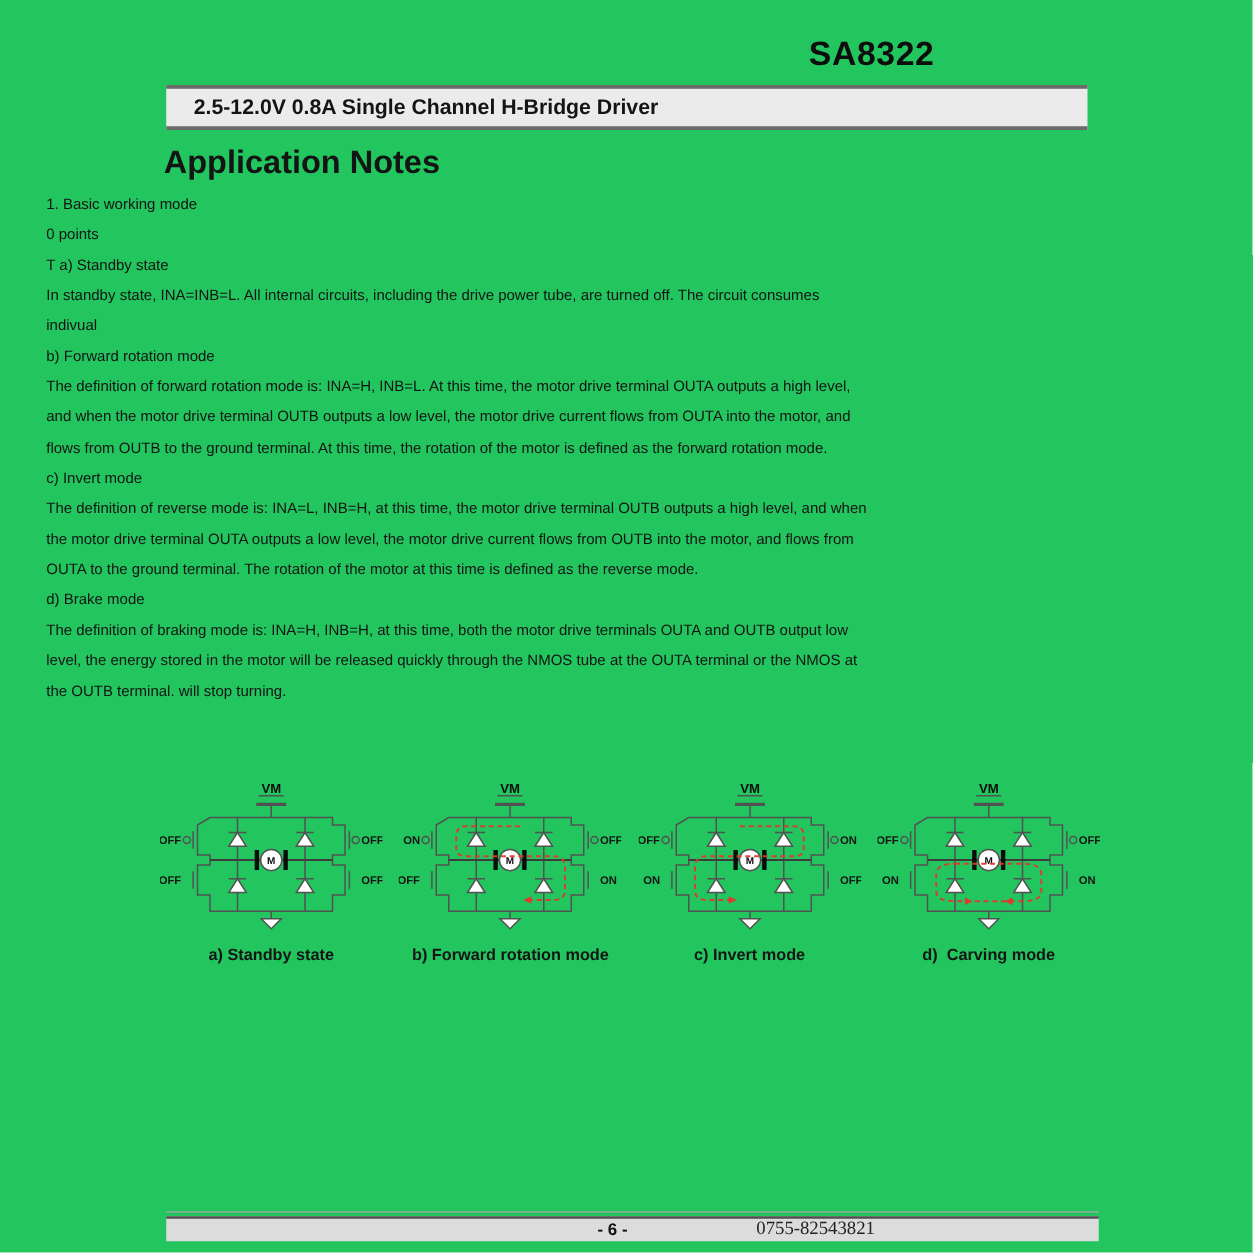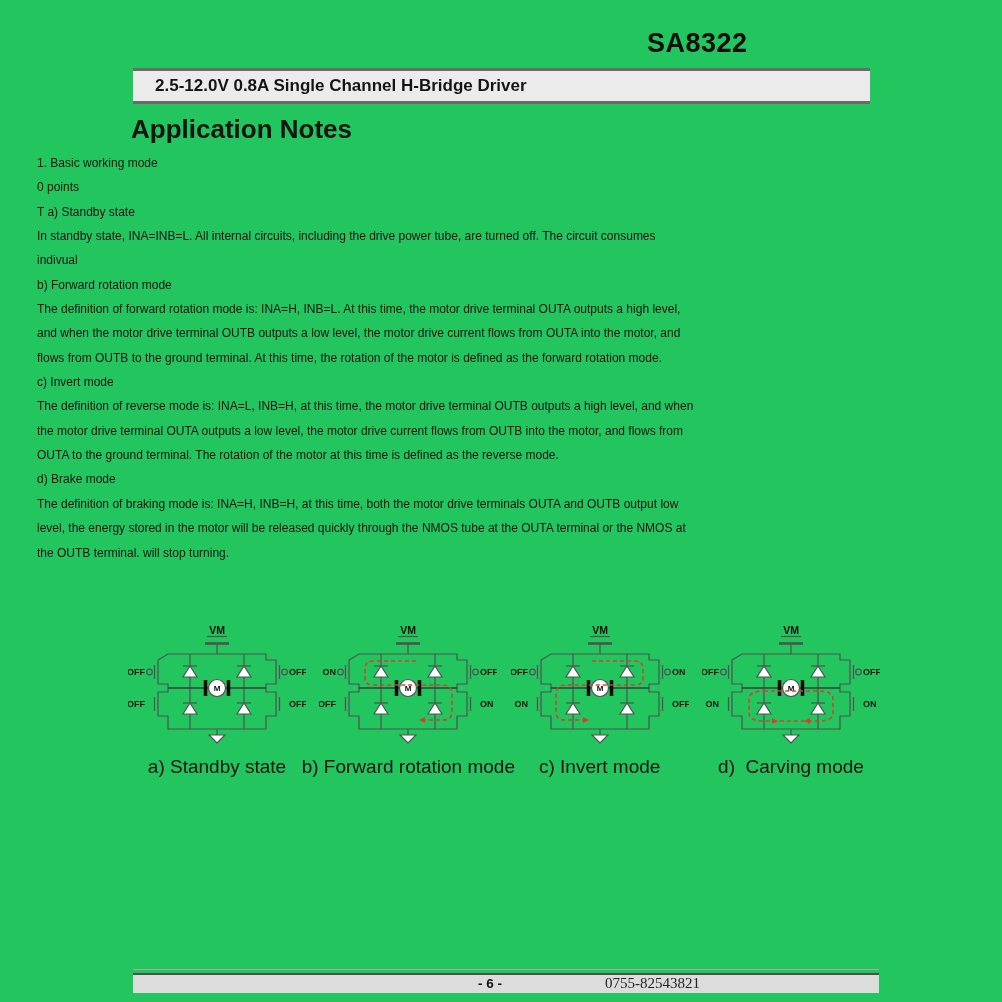--- a/index.html
+++ b/index.html
@@ -25,21 +25,21 @@
     position:absolute; left:37px; top:151px; width:940px;
     font-size:12px; line-height:24.35px; font-weight:400; color:#141414;
   }
   .body-line { white-space:pre; }
   .diagrams-row {
     position:absolute; left:128px; top:624px; width:752px;
     display:flex; justify-content:space-between;
   }
   .diagram { width:178px; display:flex; flex-direction:column; align-items:center; }
   .diagram svg { display:block; }
-  .caption { margin-top:7px; font-size:19px; font-weight:400; white-space:pre; color:#141414; }
+  .caption { margin-top:7px; font-size:13px; font-weight:700; white-space:pre; color:#141414; }
   .sk { stroke:#525252; stroke-width:1.2; fill:none; }
   .sk-thick { stroke:#525252; stroke-width:2.6; fill:none; }
   .wfill { fill:#ffffff; stroke:#525252; stroke-width:1.2; }
   .mid { stroke:#3d3d3d; stroke-width:1.7; fill:none; }
   .bracket { stroke:#0a0a0a; stroke-width:3.5; fill:none; }
   .vm-text { font-size:10.5px; font-weight:700; fill:#0d0d0d; text-anchor:middle; }
   .m-text { font-size:8px; font-weight:700; fill:#0d0d0d; text-anchor:middle; }
   .sw-text { font-size:9px; font-weight:700; fill:#141414; }
   .red-path { stroke:#e4372e; stroke-width:1.6; fill:none; stroke-dasharray:4 3; opacity:.95; }
   .red-arrow { fill:#e4372e; }

